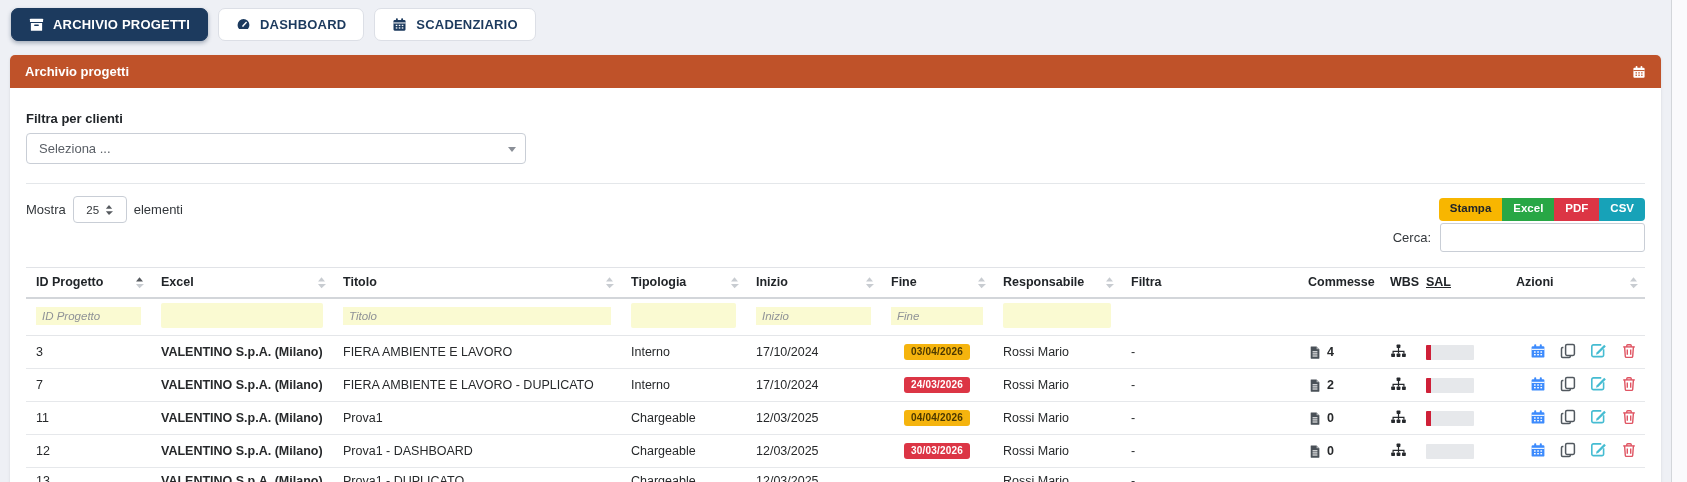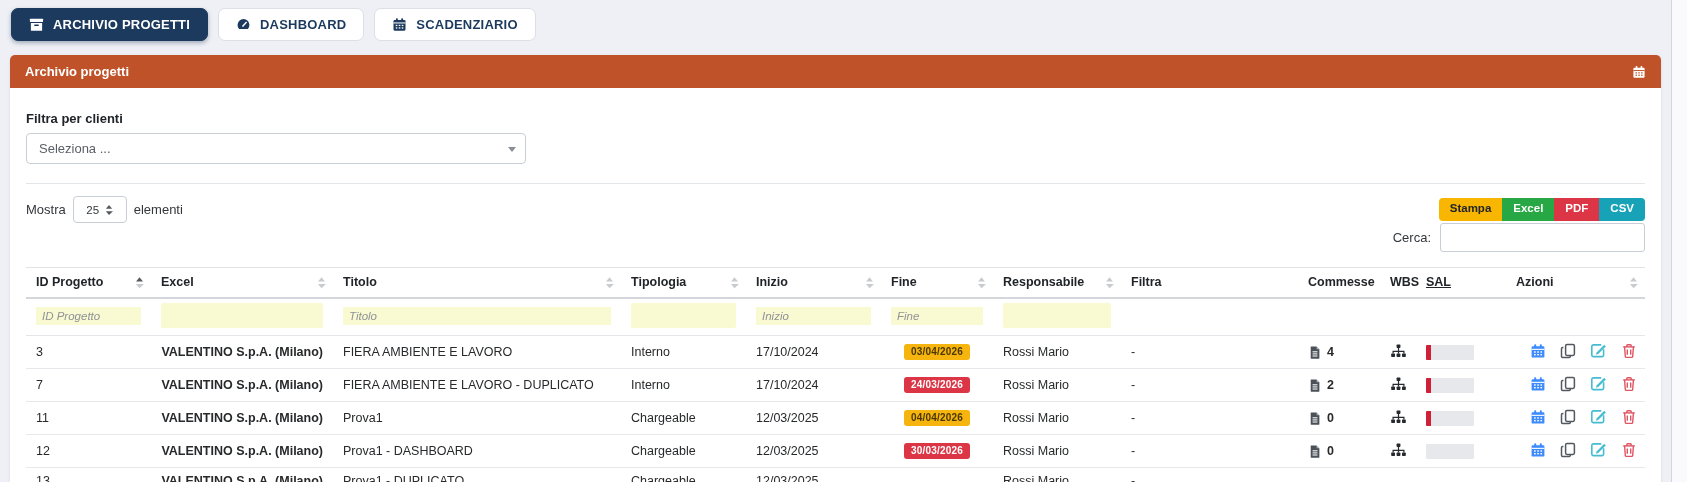--- a/index.html
+++ b/index.html
@@ -88,21 +88,21 @@
     width:100%; height:18px; border:none; background:var(--filter-bg);
     font-style:italic; font-size:11.5px; color:#5c5f3e; padding:0 6px; font-family:inherit;
   }
   .f-text::placeholder { color:#8f9297; font-style:italic; opacity:1; }
   .f-select { width:100%; height:25px; background:var(--filter-bg); border-radius:2px; }
 
   table.dt tbody td {
     padding:6px 10px; font-size:12.5px; color:#27292b;
     border-bottom:1px solid #e6e8eb; white-space:nowrap; overflow:hidden; vertical-align:middle;
   }
-  td.cell-sede { font-weight:700;text-align:right; }
+  td.cell-sede { font-weight:700; }
   td.cell-fine { text-align:center; }
   .badge { display:inline-block; padding:3px 7px; border-radius:3px; font-size:10px; font-weight:700; line-height:1; letter-spacing:.2px; }
   .badge.warning { background:var(--warn-bg); color:var(--warn-fg); }
   .badge.danger { background:var(--danger-bg); color:#fff; }
   td.cell-commesse .wrap { display:flex; align-items:center; gap:5px; }
   td.cell-commesse b { font-size:12.5px; }
   .icon-btn { background:none; border:none; cursor:pointer; line-height:0; padding:0; }
   .sal-bar { width:48px; height:15px; background:#e6e8eb; position:relative; border-radius:1px; overflow:hidden; }
   .sal-fill { position:absolute; left:0; top:0; bottom:0; background:var(--sal-fill); color:#fff; font-size:9.5px; font-weight:700; text-align:center; line-height:15px; }
   td.cell-azioni { text-align:right; padding-right:14px; }

